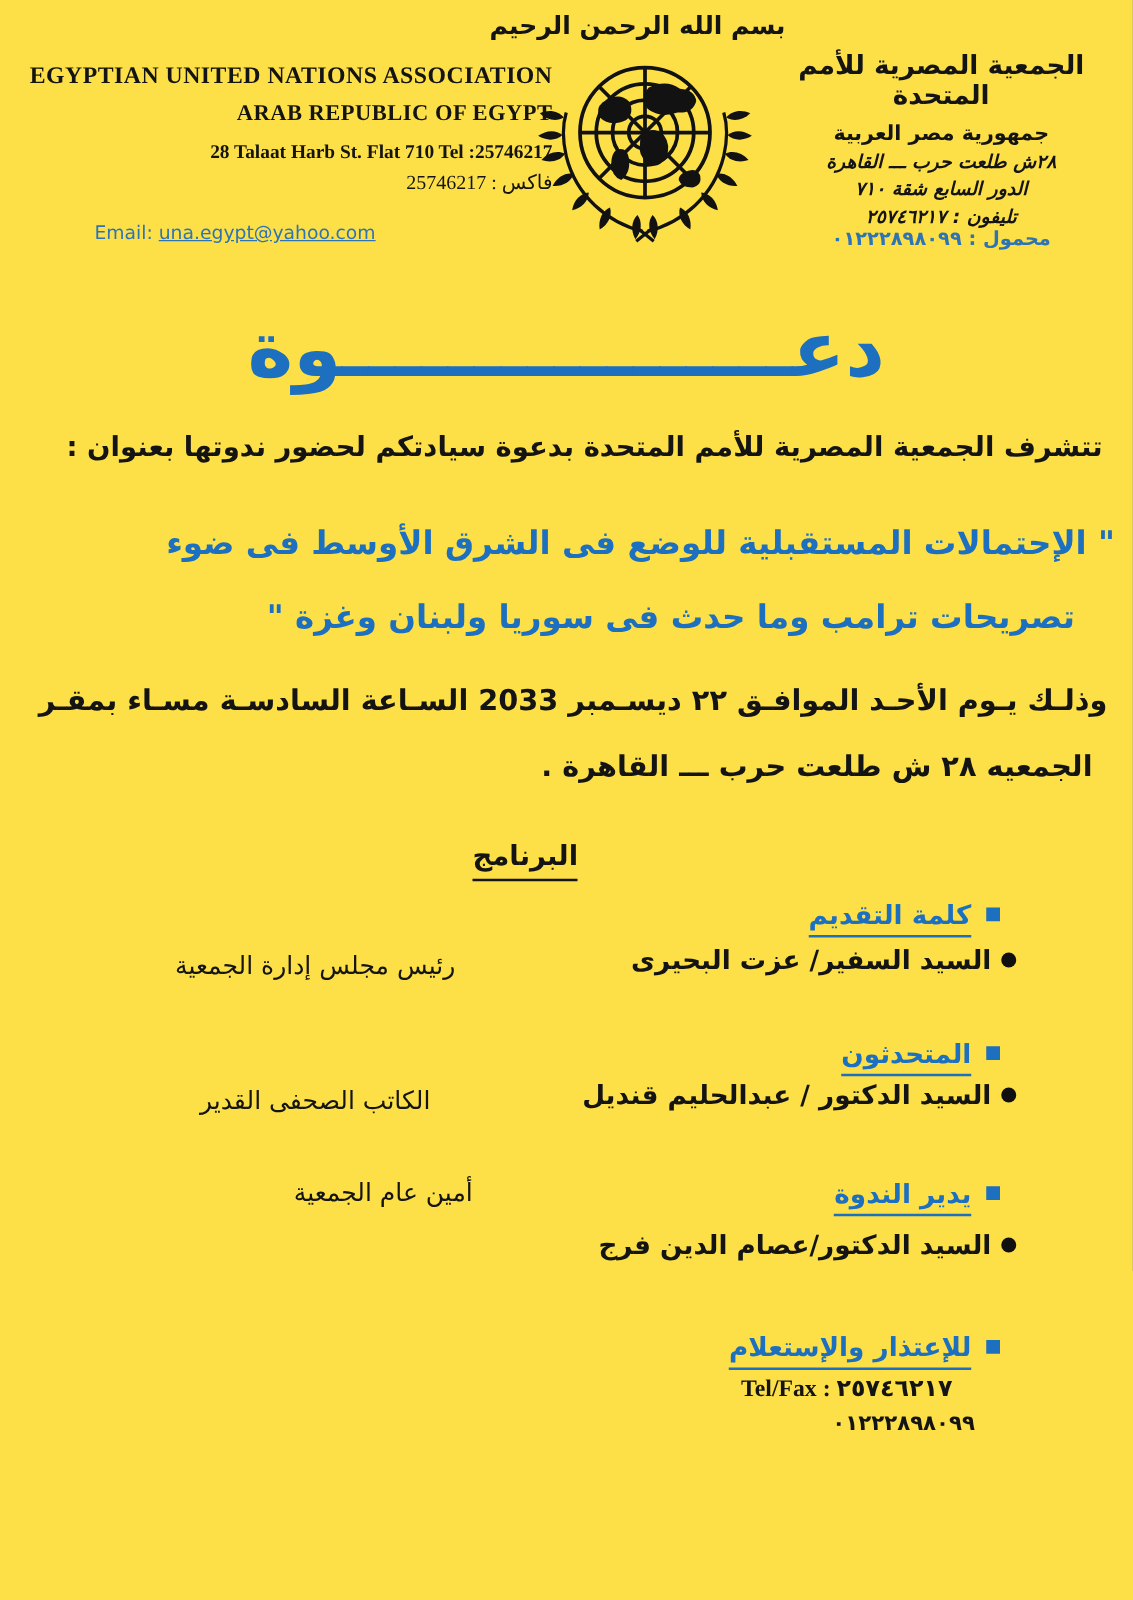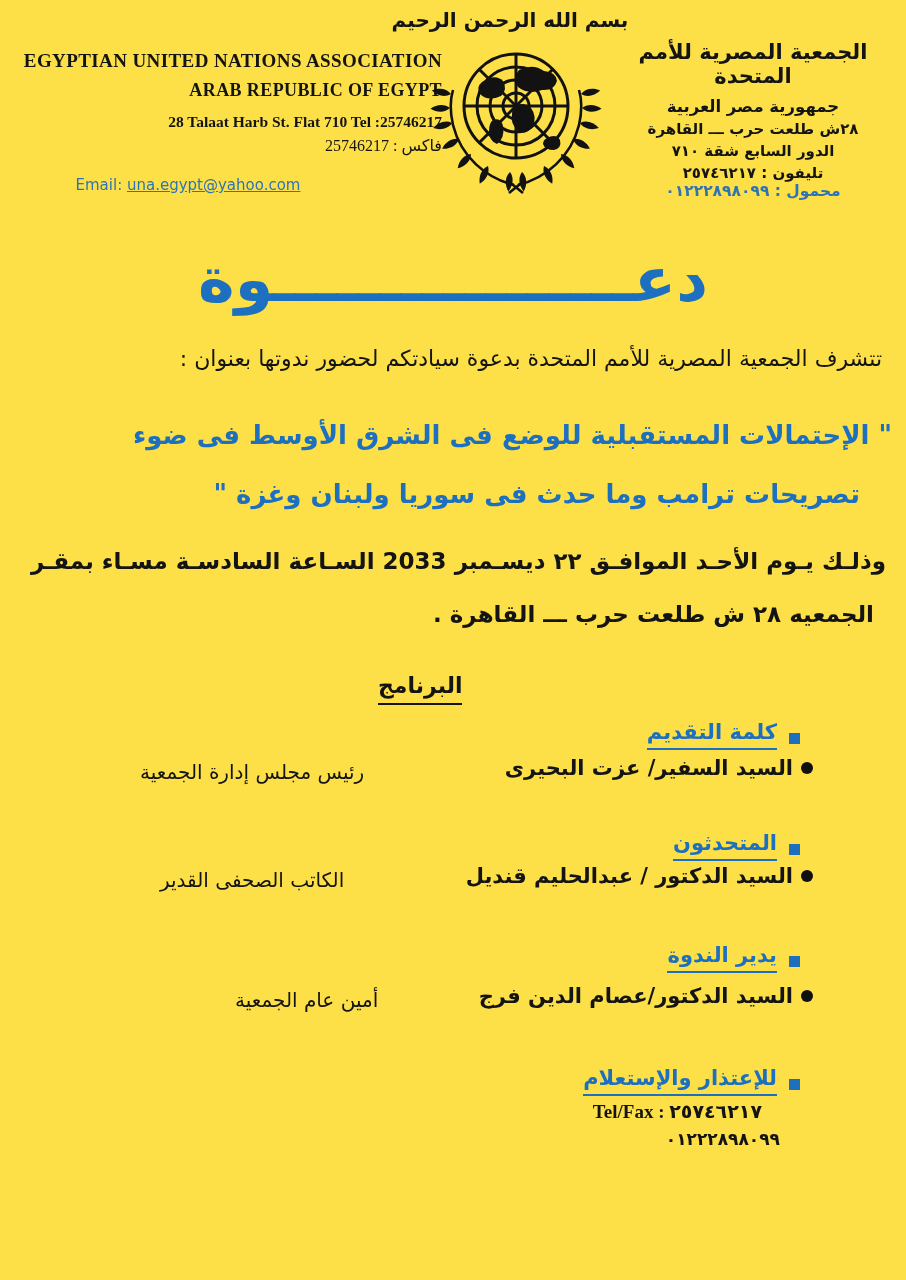--- a/index.html
+++ b/index.html
@@ -25,44 +25,44 @@
   .hdr-left .email { margin-top:21px; padding-right:66px; font-size:15px;
     color:var(--link-blue); font-family:"DejaVu Sans",sans-serif; }
   .hdr-left .email .addr { text-decoration:underline;margin-top:25px; }
 
   .un-logo { left:430px; top:44px; width:172px; height:152px; }
 
   .hdr-right { right:2px; top:40px; width:302px; text-align:center;
     direction:rtl; font-weight:bold; }
   .hdr-right .ar-org { font-size:21px; }
   .hdr-right .ar-country { font-size:16.5px; margin-top:9px; }
-  .hdr-right .ar-line { font-size:15px; margin-top:4px; }
+  .hdr-right .ar-line { font-size:15px; margin-top:4px;font-style:italic; }
   .hdr-right .ar-mob { font-size:15.5px; color:var(--link-blue); }
 
   
   .inv-title { top:234px; left:0; right:0; text-align:center; direction:rtl;
     font-size:62px; line-height:92px; font-weight:bold; color:var(--accent-blue); }
 
   .intro { top:346px; right:24px; direction:rtl; white-space:nowrap;
-    font-size:22px; font-weight:normal; }
+    font-size:22px; font-weight:bold; }
 
   .topic1 { top:420px; right:14px; direction:rtl; white-space:nowrap;
     font-size:26px; font-weight:bold; color:var(--accent-blue); }
   .topic2 { top:479px; right:46px; direction:rtl; white-space:nowrap;
     font-size:26px; font-weight:bold; color:var(--accent-blue); }
 
   .when1 { top:548px; right:20px; direction:rtl; white-space:nowrap;
     font-size:23px; font-weight:bold; }
   .when2 { top:601px; right:32px; direction:rtl; white-space:nowrap;
     font-size:23px; font-weight:bold; }
 
   .prog-title { top:673px; left:378px; font-size:22px; font-weight:bold;
     direction:rtl; border-bottom:2.5px solid #151515; padding-bottom:5px; }
 
-  .prog-heading { right:106px; direction:rtl; display:flex; align-items:center;
+  .prog-heading { right:106px; direction:rtl; display:flex; align-items:flex-start;
     gap:12px; }
   .prog-heading .sq { width:11px; height:11px; margin-top:6px;
     background:var(--accent-blue); flex:0 0 auto; }
   .prog-heading .ph { font-size:21px; font-weight:bold; color:var(--accent-blue);
     border-bottom:2px solid var(--accent-blue); padding-bottom:4px; white-space:nowrap; }
 
   .prog-name { right:93px; direction:rtl; display:flex; align-items:center; gap:8px; }
   .prog-name .dot { width:12px; height:12px; border-radius:50%;
     background:#101010; flex:0 0 auto; }
   .prog-name .nm { font-size:21px; font-weight:bold; white-space:nowrap; }
@@ -180,21 +180,21 @@
   <div class="abs prog-role" style="top:868px; left:160px">الكاتب الصحفى القدير</div>
 
   <div class="abs prog-heading" style="top:943px">
     <span class="sq"></span>
     <span class="ph">يدير الندوة</span>
   </div>
   <div class="abs prog-name" style="top:984px">
     <span class="dot"></span>
     <span class="nm">السيد الدكتور/عصام الدين فرج</span>
   </div>
-  <div class="abs prog-role" style="top:988px; left:235px">أمين عام الجمعية</div>
+  <div class="abs prog-role" style="top:942px; left:235px">أمين عام الجمعية</div>
 
   <div class="abs prog-heading" style="top:1066px">
     <span class="sq"></span>
     <span class="ph">للإعتذار والإستعلام</span>
   </div>
   <div class="abs telfax serif"><span>Tel/Fax : </span><span class="num">٢٥٧٤٦٢١٧</span></div>
   <div class="abs mobile2">٠١٢٢٢٨٩٨٠٩٩</div>
 
 </div>
 

